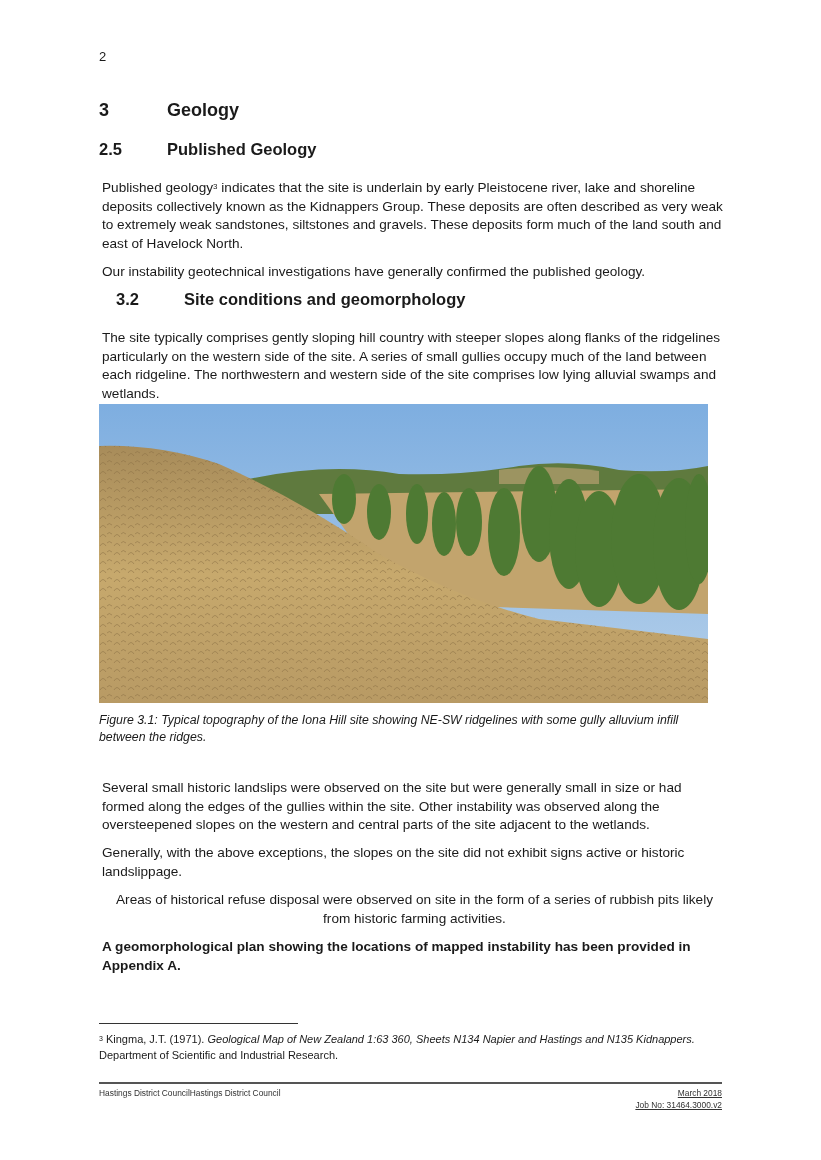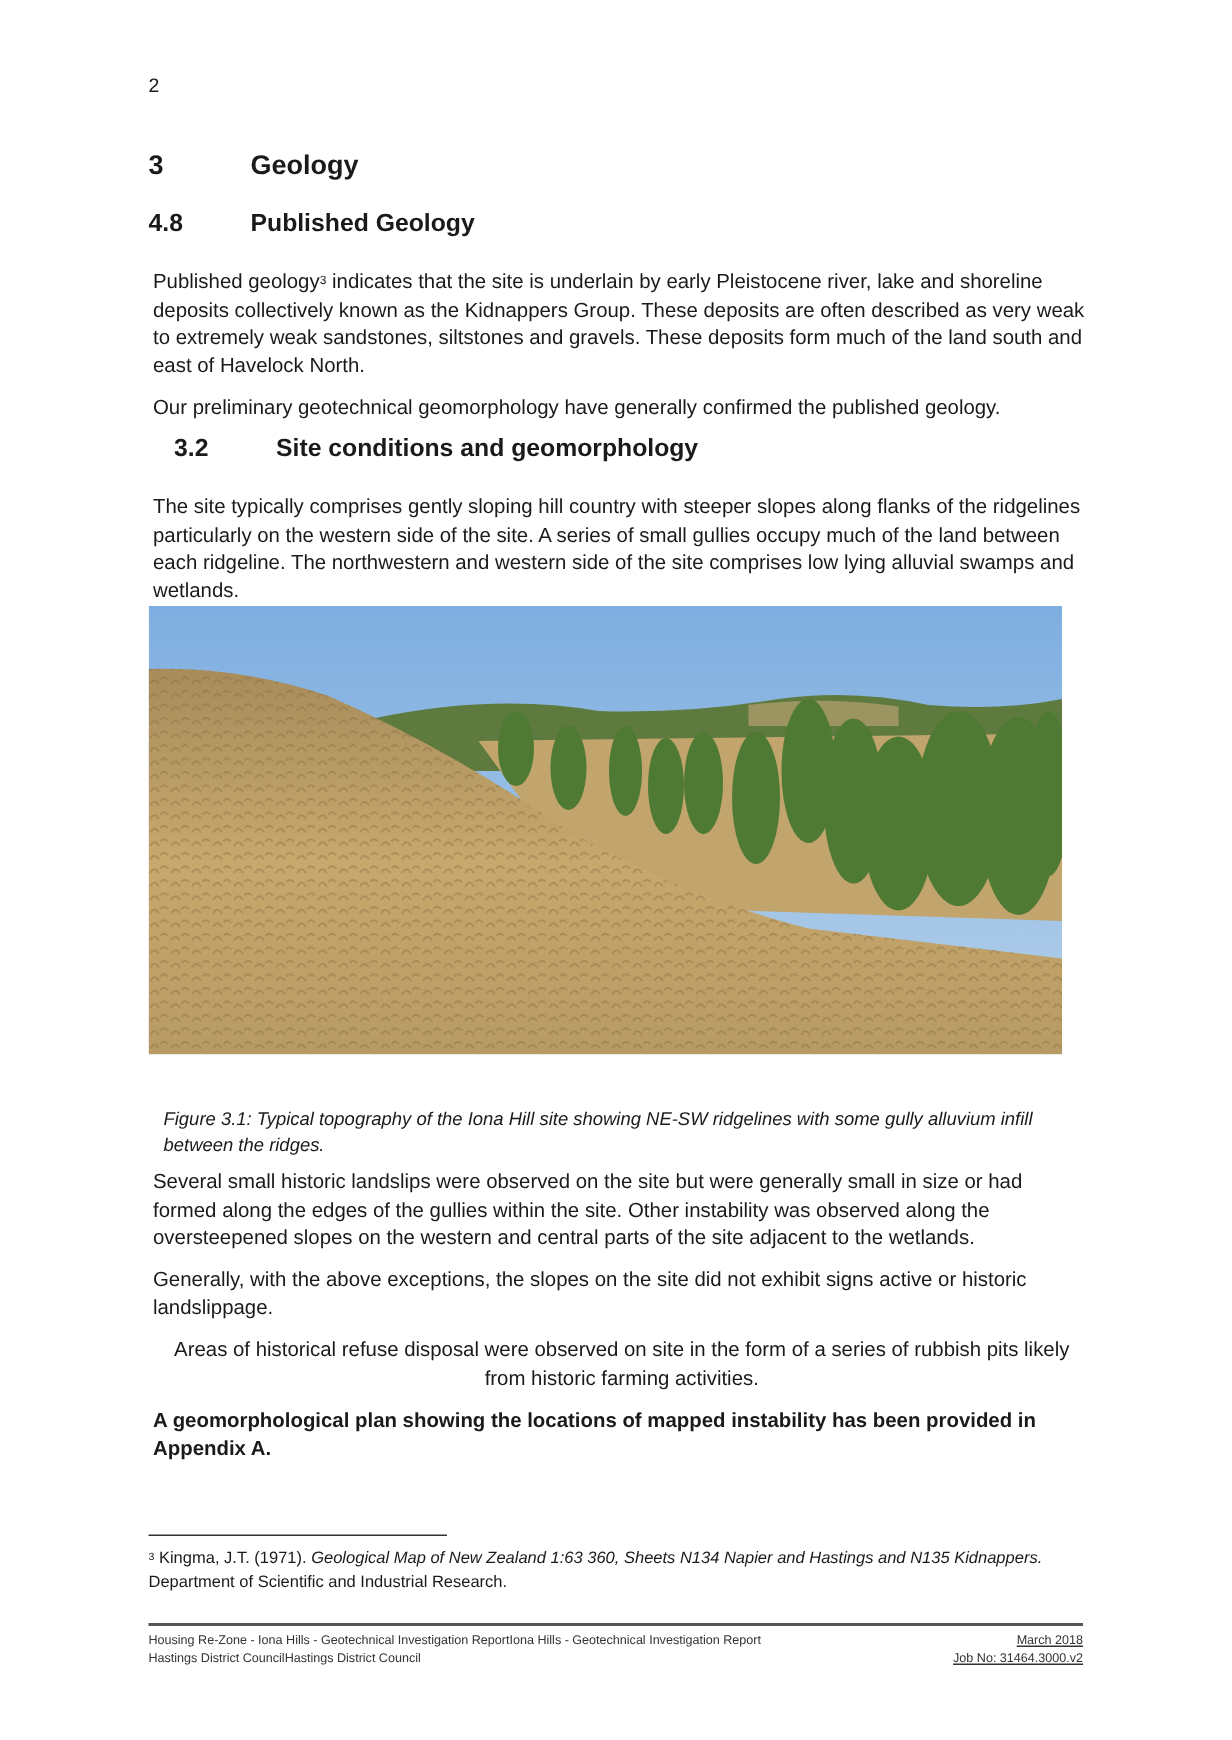--- a/index.html
+++ b/index.html
@@ -5,47 +5,47 @@
   html, body { margin: 0; padding: 0; background: #ffffff; }
   body { width: 821px; height: 1160px; position: relative; overflow: hidden;
          font-family: "Liberation Sans", sans-serif; color: #1a1a1a; }
   .page-num { position: absolute; left: 99px; top: 49px; font-size: 13px; }
   .h1 { position: absolute; left: 99px; top: 100px; font-size: 18px; font-weight: bold; }
   .h2 { position: absolute; left: 99px; font-size: 16.5px; font-weight: bold; }
   .h-num { display: inline-block; width: 68px; }
   .para { position: absolute; left: 94px; width: 625px; font-size: 13.6px; line-height: 18.6px; margin: 8px; }
   .para sup { font-size: 8px; vertical-align: top; position: relative; top: -1px; }
   .photo { position: absolute; left: 99px; top: 404px; width: 609px; height: 299px; overflow: hidden; }
-  .caption { position: absolute; left: 109px; top: 712px; width: 625px; font-size: 12.3px; line-height: 17px; font-style: italic; margin-top: 26px; }
+  .caption { position: absolute; left: 99px; top: 712px; width: 625px; font-size: 12.3px; line-height: 17px; font-style: italic; }
   .fn-rule { position: absolute; left: 99px; top: 1023px; width: 199px; height: 1px; background: #333; }
   .footnote { position: absolute; left: 99px; top: 1031px; width: 630px; font-size: 11px; line-height: 16px; }
   .footnote sup { font-size: 7px; vertical-align: top; }
   .footer-rule { position: absolute; left: 99px; top: 1082px; width: 623px; height: 1.5px; background: #555; }
   .footer-left { position: absolute; left: 99px; top: 1088px; font-size: 8.4px; line-height: 11.5px; color: #333; }
   .footer-left .company { font-weight: bold; }
   .footer-right { position: absolute; right: 99px; top: 1088px; font-size: 8.4px; line-height: 11.5px; color: #333; text-align: right; text-decoration: underline; }
 </style>
 </head>
 <body>
 
 <div class="page-num">2</div>
 
 <div class="h1">
   <span class="h-num">3</span><span>Geology</span>
 </div>
 
 <div class="h2" style="top:140px;">
-  <span class="h-num">4.8</span><span>Published Geology</span>
+  <span class="h-num">2.5</span><span>Published Geology</span>
 </div>
 
 <p class="para" style="top:171px;">
   <span>Published geology</span><sup>3</sup><span> indicates that the site is underlain by early Pleistocene river, lake and shoreline deposits collectively known as the Kidnappers Group. These deposits are often described as very weak to extremely weak sandstones, siltstones and gravels. These deposits form much of the land south and east of Havelock North.</span>
 </p>
 
-<p class="para" style="top:255px;">Our preliminary geotechnical geomorphology have generally confirmed the published geology.</p>
+<p class="para" style="top:255px;">Our instability geotechnical investigations have generally confirmed the published geology.</p>
 
 <div class="h2" style="top:290px;margin-left:17px;">
   <span class="h-num">3.2</span><span>Site conditions and geomorphology</span>
 </div>
 
 <p class="para" style="top:321px;">The site typically comprises gently sloping hill country with steeper slopes along flanks of the ridgelines particularly on the western side of the site. A series of small gullies occupy much of the land between each ridgeline. The northwestern and western side of the site comprises low lying alluvial swamps and wetlands.</p>
 
 <div class="photo">
   <svg width="609" height="299" viewBox="0 0 609 299" preserveAspectRatio="none">
     <defs>
@@ -98,19 +98,18 @@
 <p class="para" style="top:930px;font-weight:bold;">A geomorphological plan showing the locations of mapped instability has been provided in Appendix A.</p>
 
 <div class="fn-rule"></div>
 <div class="footnote">
   <sup>3</sup><span> Kingma, J.T. (1971).  </span><i>Geological Map of New Zealand 1:63 360, Sheets N134 Napier and Hastings and N135 Kidnappers.</i><br>
   <span>Department of Scientific and Industrial Research.</span>
 </div>
 
 <div class="footer-rule"></div>
 <div class="footer-left">
-  <div>Housing Re-Zone - Iona Hills - Geotechnical Investigation ReportIona Hills - Geotechnical Investigation Report</div>
   <div>Hastings District CouncilHastings District Council</div>
 </div>
 <div class="footer-right">
   <div>March 2018</div>
   <div>Job No: 31464.3000.v2</div>
 </div>
 
 </body></html>

